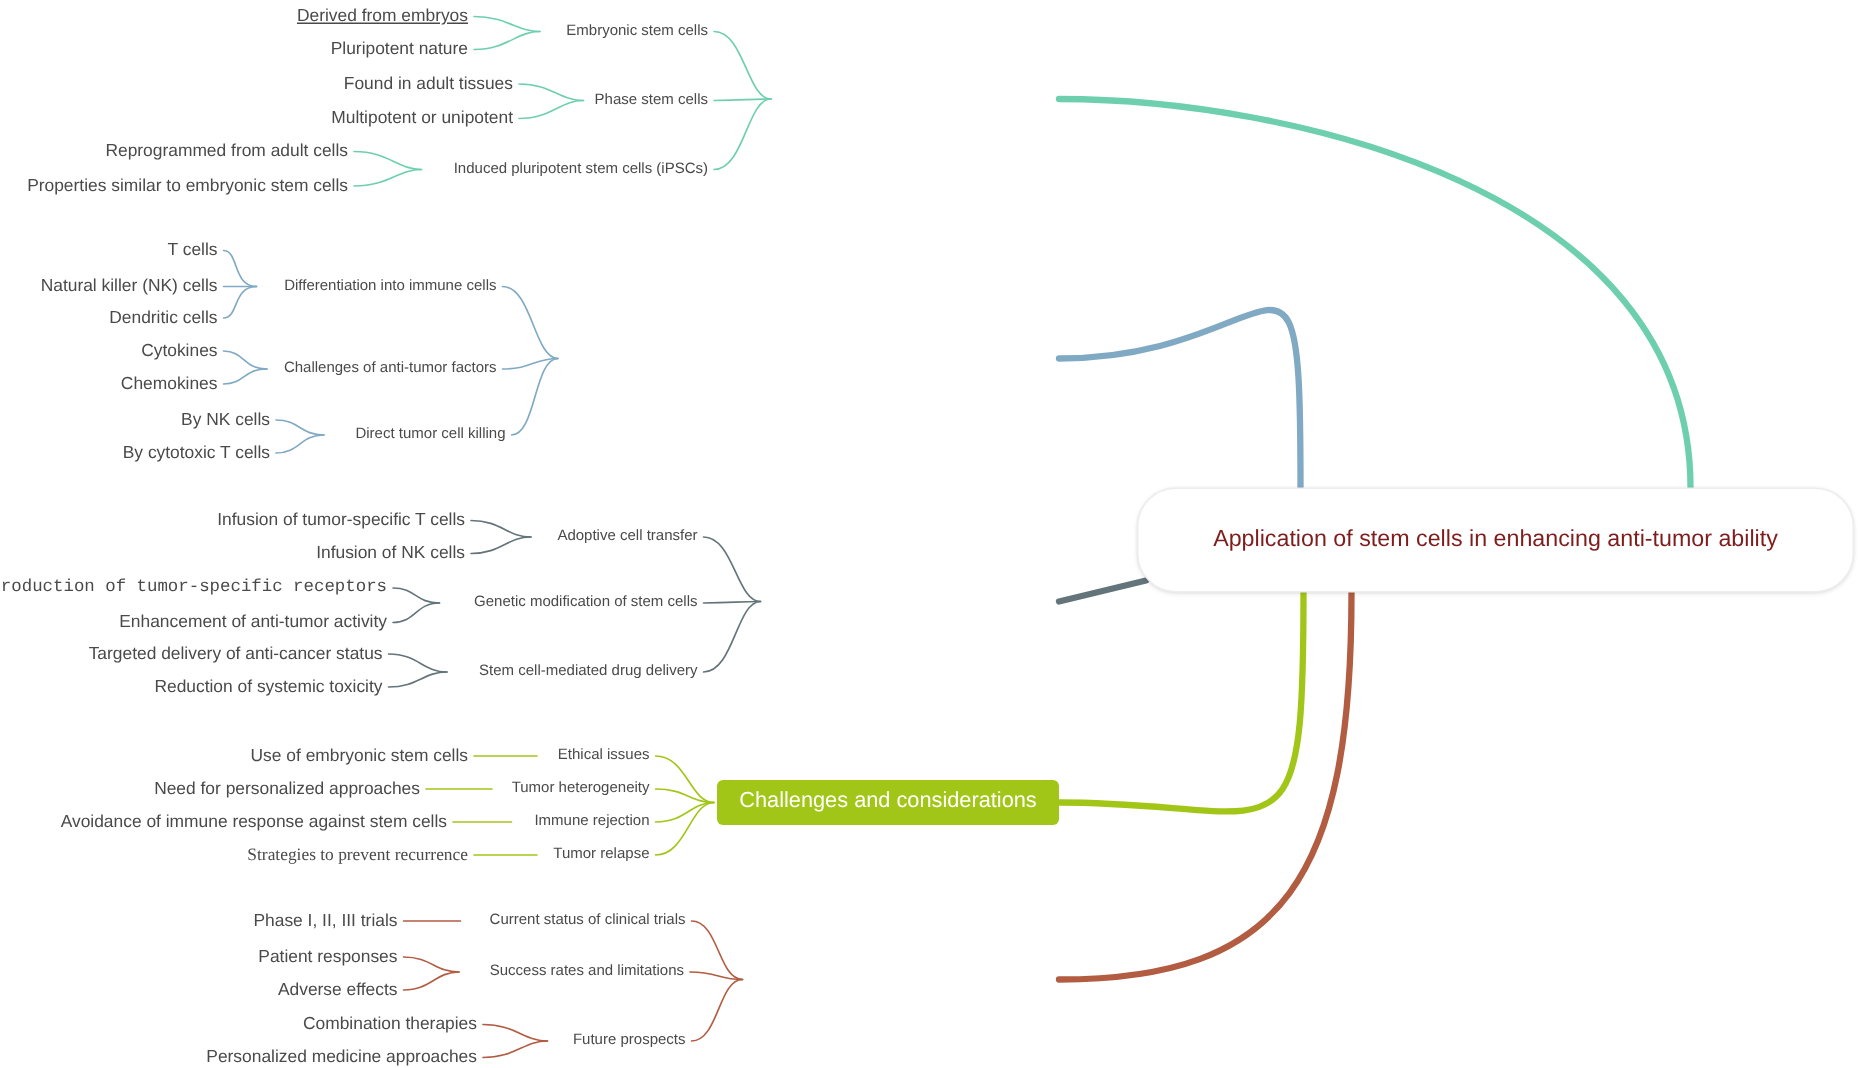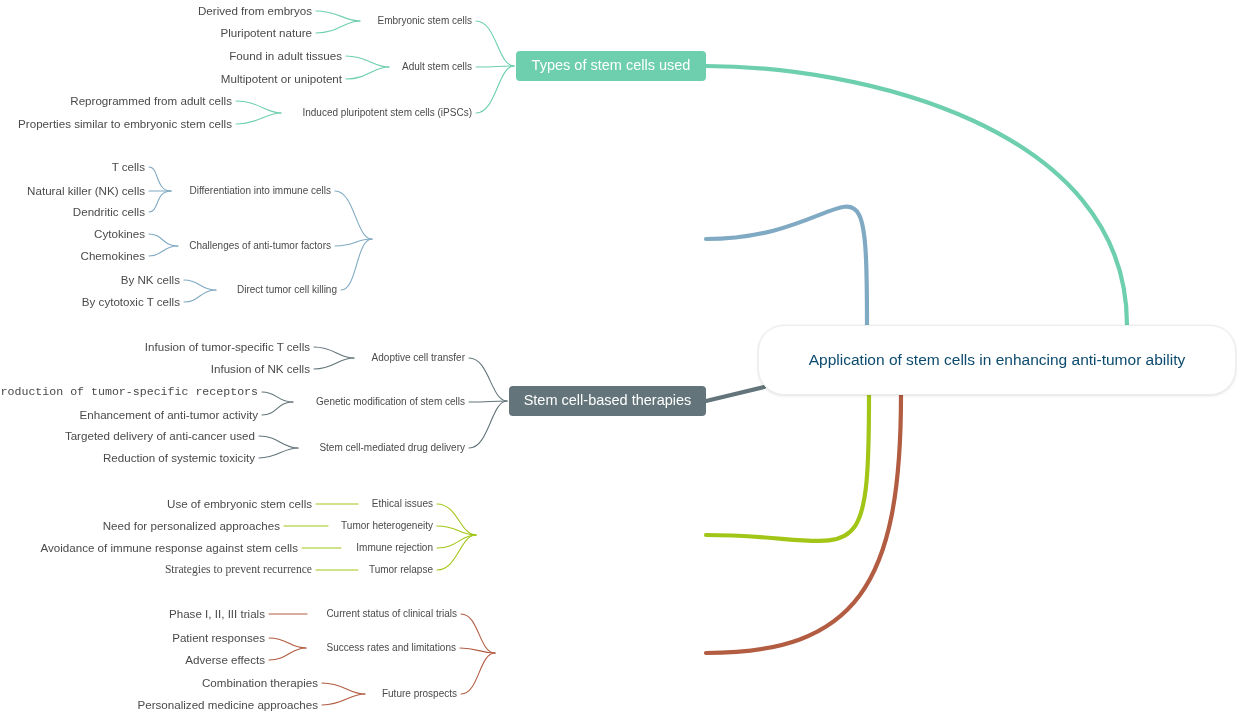--- a/index.html
+++ b/index.html
@@ -35,21 +35,21 @@
   
   .root-node {
     background: #ffffff;
     border: 1px solid #eceeee;
     border-radius: 26px;
     box-shadow: 0 1px 3px rgba(0,0,0,0.10), 0 0 0 1px rgba(0,0,0,0.015);
     display: flex;
     align-items: center;
     justify-content: center;
     text-align: center;
-    color: #0c4a6e;
+    color: #7f1d1d;
     font-size: 15.5px;
     line-height: 1.45;
     padding: 22px 22px;
   }
   
   .topic-node {
     border-radius: 4px;
     display: flex;
     align-items: center;
     justify-content: center;
@@ -130,50 +130,49 @@
       <path d="M 461 614 C 479 614, 479 653, 495 653" fill="none" stroke="#b25c42" stroke-width="1.1" stroke-linecap="round"></path>
       <path d="M 269 614 C 288.1 614, 291 614, 307 614" fill="none" stroke="#b25c42" stroke-width="1.1" stroke-linecap="round"></path>
       <path d="M 460 648 C 478.55 648, 479 653, 495 653" fill="none" stroke="#b25c42" stroke-width="1.1" stroke-linecap="round"></path>
       <path d="M 269 638 C 287.55 638, 290 648, 306 648" fill="none" stroke="#b25c42" stroke-width="1.1" stroke-linecap="round"></path>
       <path d="M 269 660 C 287.55 660, 290 648, 306 648" fill="none" stroke="#b25c42" stroke-width="1.1" stroke-linecap="round"></path>
       <path d="M 461 694 C 479 694, 479 653, 495 653" fill="none" stroke="#b25c42" stroke-width="1.1" stroke-linecap="round"></path>
       <path d="M 322 683 C 343.85 683, 349 694, 365 694" fill="none" stroke="#b25c42" stroke-width="1.1" stroke-linecap="round"></path>
       <path d="M 322 705 C 343.85 705, 349 694, 365 694" fill="none" stroke="#b25c42" stroke-width="1.1" stroke-linecap="round"></path>
     </svg>
 <div class="node root-node" style="left: 758px; top: 325px; width: 478px; height: 70px;">Application of stem cells in enhancing anti-tumor ability</div>
-    <div class="node topic-node" style="left: 516px; top: 51px; width: 190px; height: 30px; background: rgb(110, 207, 174);">Types of stem cells used</div>
     <div class="node subtopic-node align-right" style="left: 364px; top: 13px; width: 108px; height: 16px;">Embryonic stem cells</div>
-    <div class="node leaf-node" style="left: 150px; top: 3px; width: 162px; height: 16px;">Derived from embryos</div>
+    <div class="node leaf-node" style="left: 150px; top: 3px; width: 162px; height: 16px; text-decoration: underline;">Derived from embryos</div>
     <div class="node leaf-node" style="left: 150px; top: 25px; width: 162px; height: 16px;">Pluripotent nature</div>
-    <div class="node subtopic-node align-right" style="left: 393px; top: 59px; width: 79px; height: 16px;">Adult stem cells</div>
+    <div class="node subtopic-node align-right" style="left: 393px; top: 59px; width: 79px; height: 16px;">Phase stem cells</div>
     <div class="node leaf-node" style="left: 180px; top: 48px; width: 162px; height: 16px;">Found in adult tissues</div>
     <div class="node leaf-node" style="left: 180px; top: 71px; width: 162px; height: 16px;">Multipotent or unipotent</div>
     <div class="node subtopic-node align-right" style="left: 285px; top: 105px; width: 187px; height: 16px;">Induced pluripotent stem cells (iPSCs)</div>
     <div class="node leaf-node" style="left: 20px; top: 93px; width: 212px; height: 16px;">Reprogrammed from adult cells</div>
     <div class="node leaf-node" style="left: 20px; top: 116px; width: 212px; height: 16px;">Properties similar to embryonic stem cells</div>
     <div class="node subtopic-node align-right" style="left: 175px; top: 183px; width: 156px; height: 16px;">Differentiation into immune cells</div>
     <div class="node leaf-node" style="left: 0px; top: 159px; width: 145px; height: 16px;">T cells</div>
     <div class="node leaf-node" style="left: 0px; top: 183px; width: 145px; height: 16px;">Natural killer (NK) cells</div>
     <div class="node leaf-node" style="left: 0px; top: 204px; width: 145px; height: 16px;">Dendritic cells</div>
     <div class="node subtopic-node align-right" style="left: 182px; top: 238px; width: 149px; height: 16px;">Challenges of anti-tumor factors</div>
     <div class="node leaf-node" style="left: 10px; top: 226px; width: 135px; height: 16px;">Cytokines</div>
     <div class="node leaf-node" style="left: 10px; top: 248px; width: 135px; height: 16px;">Chemokines</div>
     <div class="node subtopic-node align-right" style="left: 220px; top: 282px; width: 117px; height: 16px;">Direct tumor cell killing</div>
     <div class="node leaf-node" style="left: 40px; top: 272px; width: 140px; height: 16px;">By NK cells</div>
     <div class="node leaf-node" style="left: 40px; top: 294px; width: 140px; height: 16px;">By cytotoxic T cells</div>
-    <div class="node topic-node" style="left: 509px; top: 386px; width: 197px; height: 30px; background: rgb(99, 117, 122);">Stem cell-based therapies</div>
     <div class="node subtopic-node align-right" style="left: 358px; top: 350px; width: 107px; height: 16px;">Adoptive cell transfer</div>
     <div class="node leaf-node" style="left: 140px; top: 339px; width: 170px; height: 16px;">Infusion of tumor-specific T cells</div>
     <div class="node leaf-node" style="left: 140px; top: 361px; width: 170px; height: 16px;">Infusion of NK cells</div>
     <div class="node subtopic-node align-right" style="left: 297px; top: 394px; width: 168px; height: 16px;">Genetic modification of stem cells</div>
     <div class="node leaf-node" style="left: 48px; top: 384px; width: 210px; height: 16px; font-family: Liberation Mono, monospace;">Introduction of tumor-specific receptors</div>
     <div class="node leaf-node" style="left: 48px; top: 407px; width: 210px; height: 16px;">Enhancement of anti-tumor activity</div>
     <div class="node subtopic-node align-right" style="left: 302px; top: 440px; width: 163px; height: 16px;">Stem cell-mediated drug delivery</div>
-    <div class="node leaf-node" style="left: 55px; top: 428px; width: 200px; height: 16px;">Targeted delivery of anti-cancer used</div>
+    <div class="node leaf-node" style="left: 55px; top: 428px; width: 200px; height: 16px;">Targeted delivery of anti-cancer status</div>
     <div class="node leaf-node" style="left: 55px; top: 450px; width: 200px; height: 16px;">Reduction of systemic toxicity</div>
+    <div class="node topic-node" style="left: 478px; top: 520px; width: 228px; height: 30px; background: rgb(162, 198, 23);">Challenges and considerations</div>
     <div class="node subtopic-node align-right" style="left: 362px; top: 496px; width: 71px; height: 16px;">Ethical issues</div>
     <div class="node leaf-node" style="left: 160px; top: 496px; width: 152px; height: 16px;">Use of embryonic stem cells</div>
     <div class="node subtopic-node align-right" style="left: 332px; top: 518px; width: 101px; height: 16px;">Tumor heterogeneity</div>
     <div class="node leaf-node" style="left: 100px; top: 518px; width: 180px; height: 16px;">Need for personalized approaches</div>
     <div class="node subtopic-node align-right" style="left: 345px; top: 540px; width: 88px; height: 16px;">Immune rejection</div>
     <div class="node leaf-node" style="left: 40px; top: 540px; width: 258px; height: 16px;">Avoidance of immune response against stem cells</div>
     <div class="node subtopic-node align-right" style="left: 362px; top: 562px; width: 71px; height: 16px;">Tumor relapse</div>
     <div class="node leaf-node" style="left: 140px; top: 562px; width: 172px; height: 16px; font-family: Liberation Serif, serif;">Strategies to prevent recurrence</div>
     <div class="node subtopic-node align-right" style="left: 311px; top: 606px; width: 146px; height: 16px;">Current status of clinical trials</div>
     <div class="node leaf-node" style="left: 140px; top: 606px; width: 125px; height: 16px;">Phase I, II, III trials</div>

